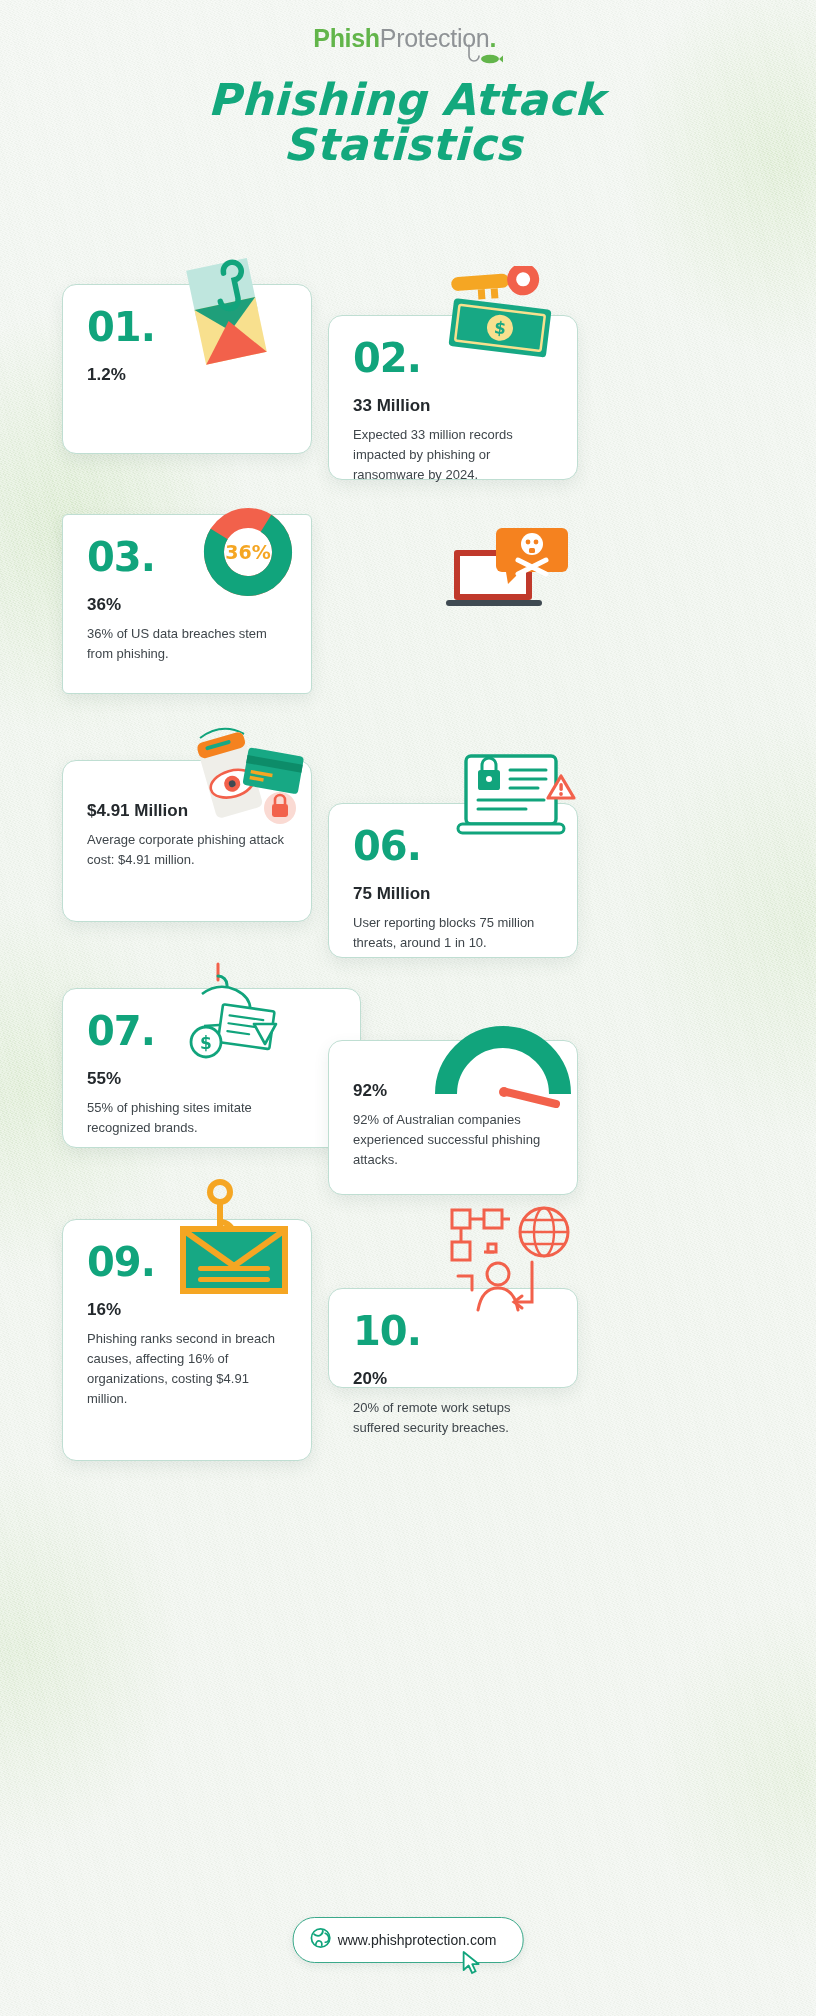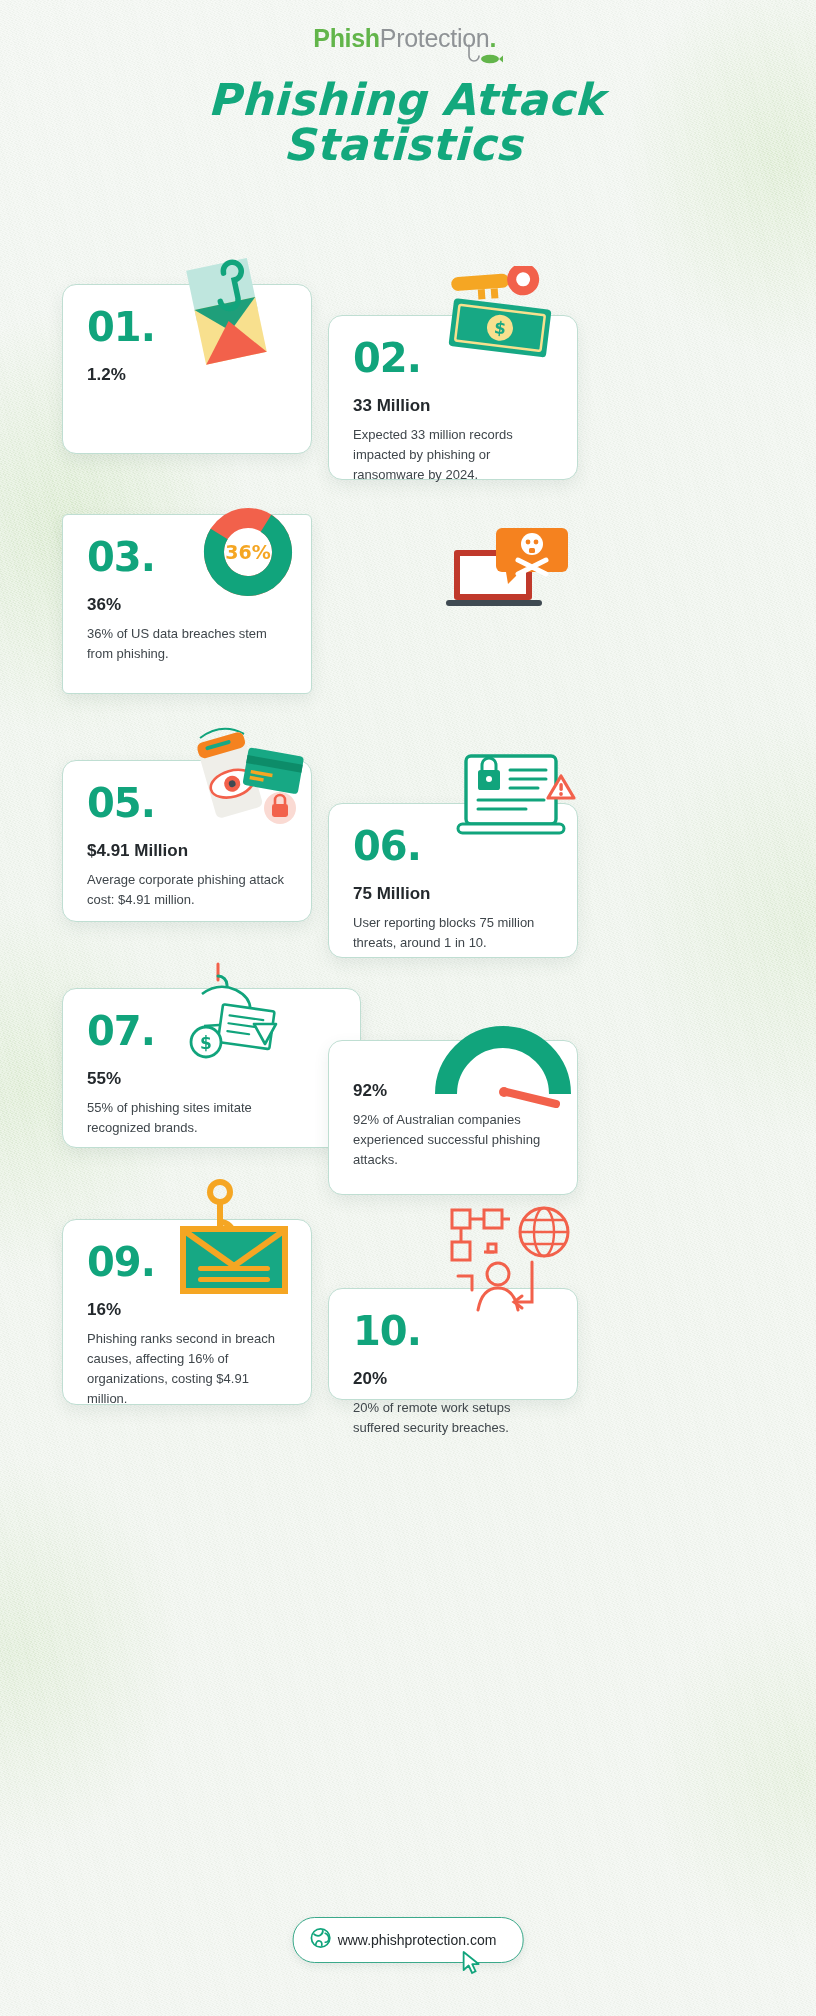--- a/index.html
+++ b/index.html
@@ -219,21 +219,20 @@
       <circle cx="92" cy="24" r="11" fill="#ffffff"></circle>
       <circle cx="88" cy="22" r="2.4" fill="#f5821f"></circle>
       <circle cx="96" cy="22" r="2.4" fill="#f5821f"></circle>
       <rect x="89" y="28" width="6" height="5" rx="1.5" fill="#f5821f"></rect>
       <path d="M78 40 L106 54 M106 40 L78 54" stroke="#ffffff" stroke-width="5" stroke-linecap="round"></path>
     </svg>
   </div>
 
   <div class="card" style="left:62px; top:760px; width:250px; height:162px;">
     <div class="card-inner">
-      <div class="num">05.</div>
       <div class="stat">$4.91 Million</div>
       <div class="desc">Average corporate phishing attack cost: $4.91 million.</div>
     </div>
   </div>
   <div class="art" style="left:182px; top:716px;">
     <svg width="130" height="110" viewBox="0 0 130 110">
       <path d="M18 22 q22 -16 44 -4" stroke="#11a47c" stroke-width="2" fill="none"></path>
       <g transform="rotate(-16 48 60)">
         <rect x="24" y="20" width="48" height="78" rx="6" fill="#efeee9"></rect>
         <rect x="24" y="20" width="48" height="16" rx="6" fill="#f5821f"></rect>
@@ -314,41 +313,41 @@
     </div>
   </div>
   <div class="art" style="left:428px; top:1022px;">
     <svg width="150" height="90" viewBox="0 0 150 90">
       <path d="M18 72 a57 57 0 0 1 114 0" fill="none" stroke="#11a47c" stroke-width="22" stroke-linecap="butt"></path>
       <path d="M78 70 L128 82" stroke="#f2614b" stroke-width="8" stroke-linecap="round"></path>
       <circle cx="76" cy="70" r="5" fill="#f2614b"></circle>
     </svg>
   </div>
 
-  <div class="card" style="left:62px; top:1219px; width:250px; height:186px;">
+  <div class="card" style="left:62px; top:1219px; width:250px; height:242px;">
     <div class="card-inner">
       <div class="num">09.</div>
       <div class="stat">16%</div>
       <div class="desc">Phishing ranks second in breach causes, affecting 16% of organizations, costing $4.91 million.</div>
     </div>
   </div>
   <div class="art" style="left:160px; top:1178px;">
     <svg width="145" height="125" viewBox="0 0 145 125">
       <circle cx="60" cy="14" r="10" fill="none" stroke="#f5a623" stroke-width="6"></circle>
       <path d="M60 24 L60 48" stroke="#f5a623" stroke-width="6"></path>
       <path d="M60 44 a14 14 0 0 1 14 14 v16 a14 14 0 0 1 -28 0" stroke="#f5a623" stroke-width="6" fill="none" stroke-linecap="round"></path>
       <rect x="20" y="48" width="108" height="68" fill="#f5a623"></rect>
       <rect x="26" y="54" width="96" height="56" fill="#17a884"></rect>
       <path d="M26 54 L74 88 L122 54" fill="none" stroke="#f5a623" stroke-width="6"></path>
       <rect x="38" y="88" width="72" height="5" rx="2.5" fill="#f5a623"></rect>
       <rect x="38" y="99" width="72" height="5" rx="2.5" fill="#f5a623"></rect>
     </svg>
   </div>
 
-  <div class="card" style="left:328px; top:1288px; width:250px; height:112px;">
+  <div class="card" style="left:328px; top:1288px; width:250px; height:100px;">
     <div class="card-inner">
       <div class="num">10.</div>
       <div class="stat">20%</div>
       <div class="desc">20% of remote work setups suffered security breaches.</div>
     </div>
   </div>
   <div class="art" style="left:440px; top:1200px;">
     <svg width="140" height="118" viewBox="0 0 140 118">
       <g stroke="#f2614b" stroke-width="3" fill="none">
         <rect x="12" y="10" width="18" height="18"></rect>

